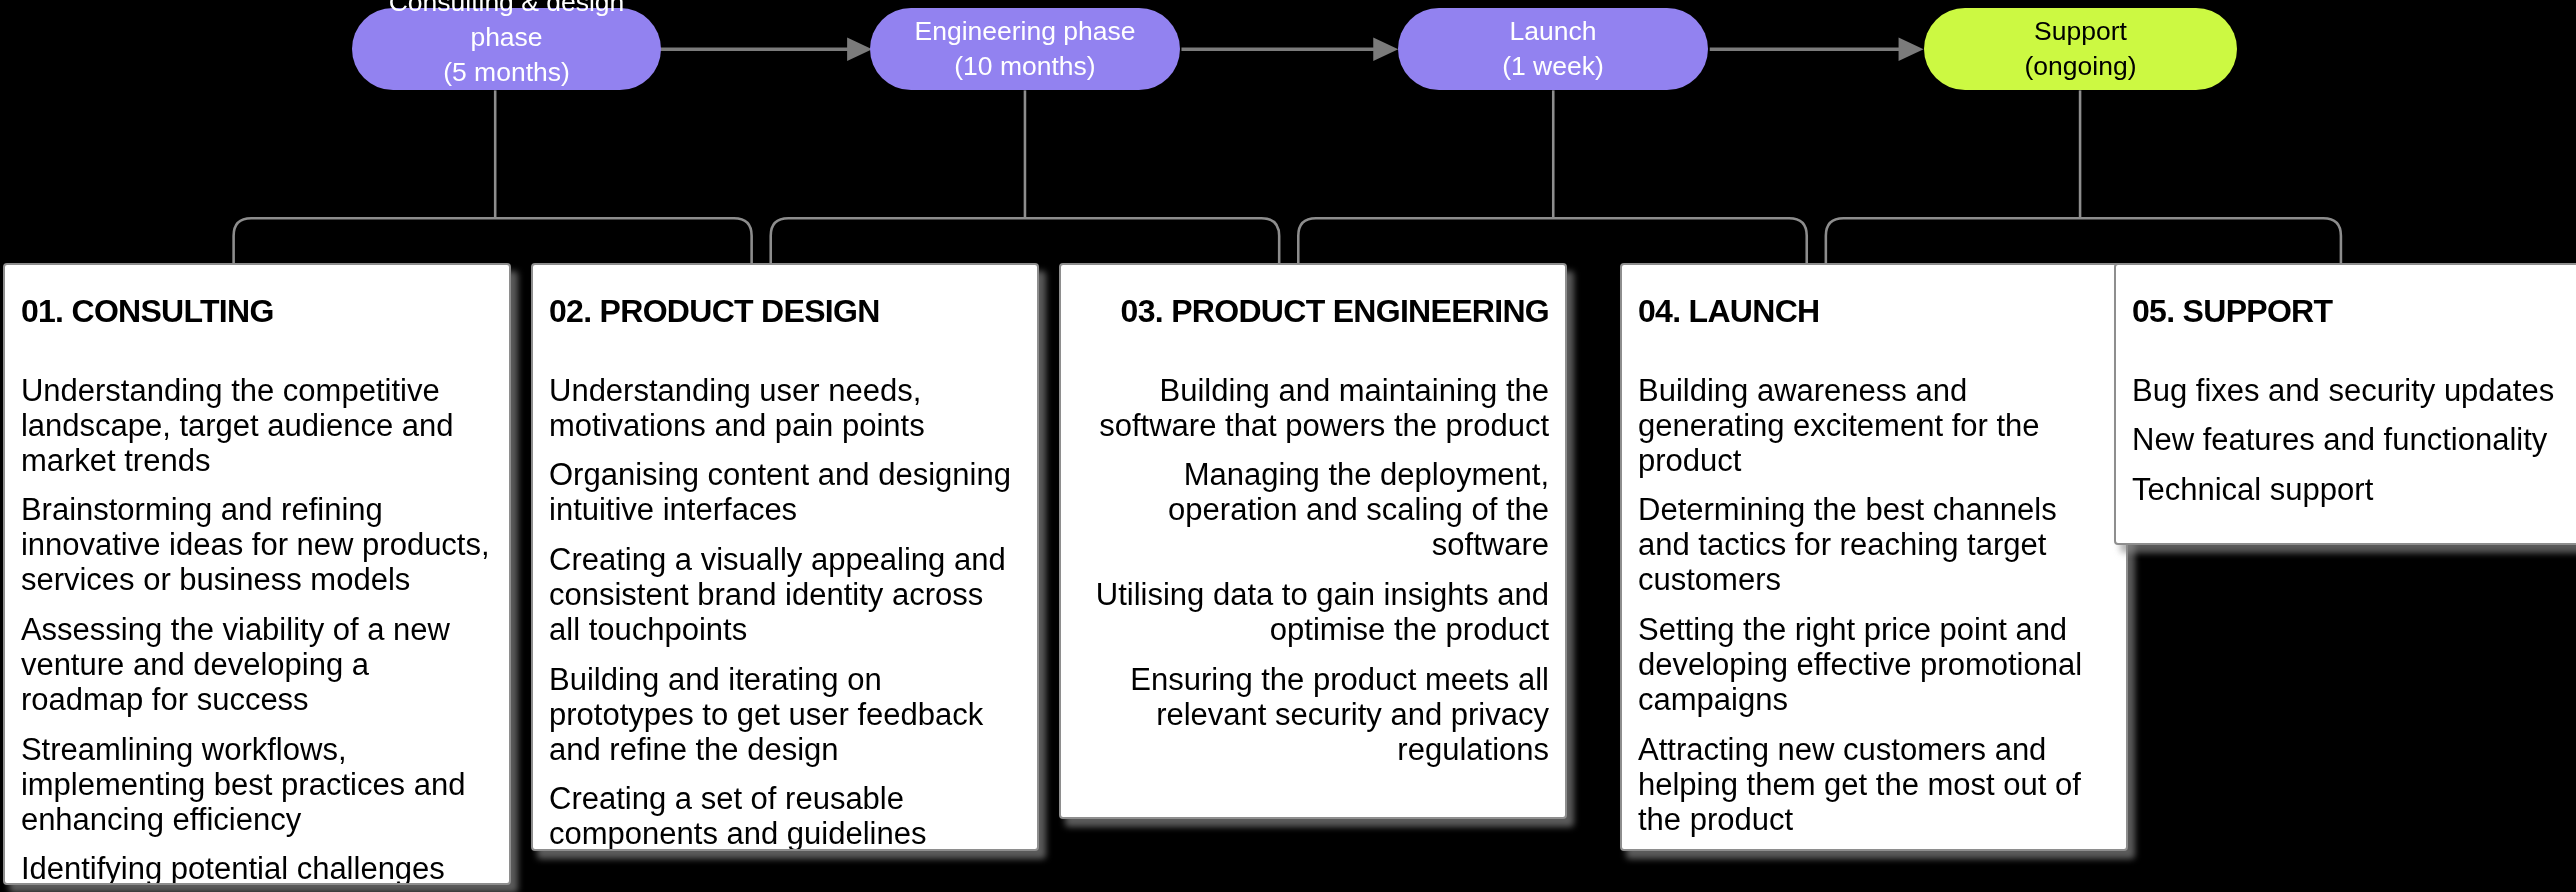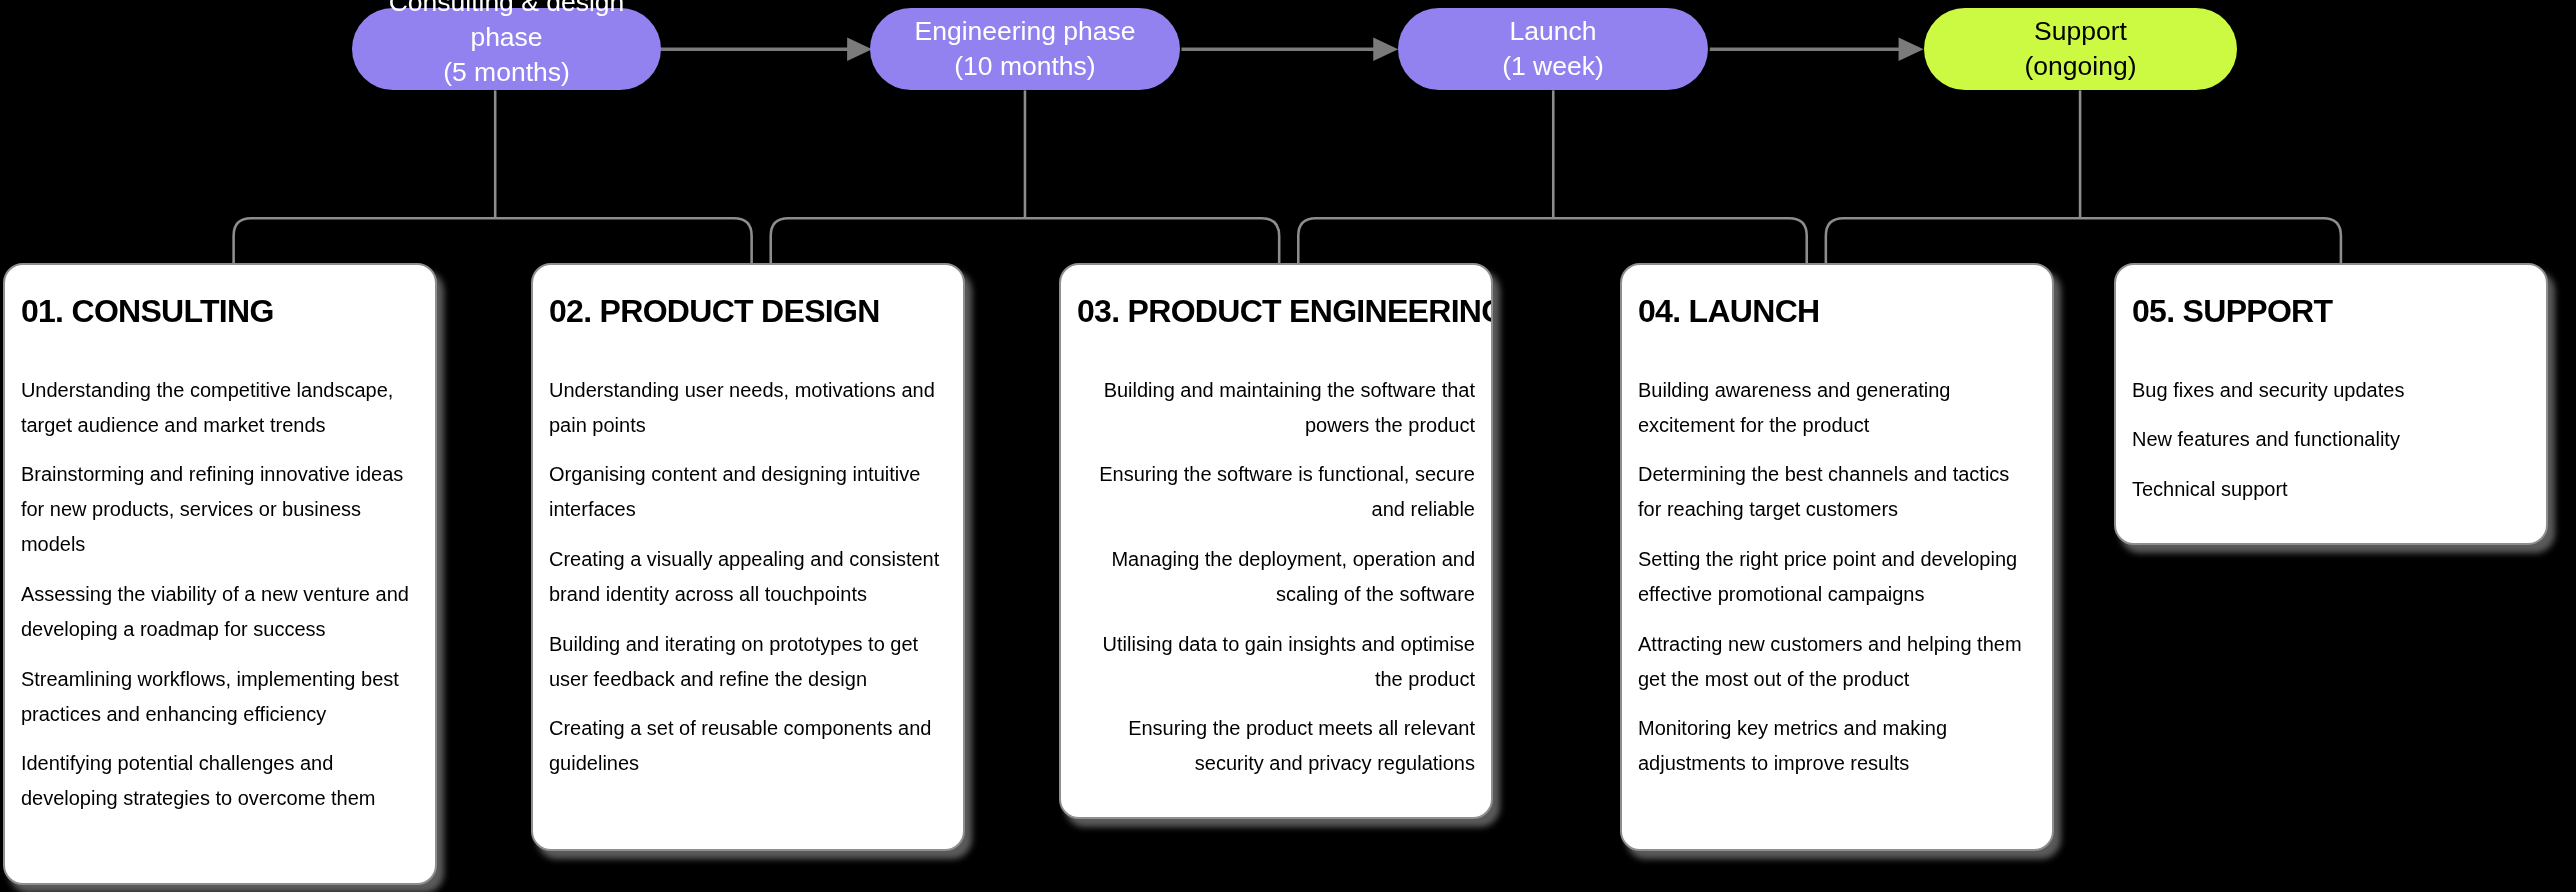--- a/index.html
+++ b/index.html
@@ -16,37 +16,37 @@
 
   .pill{
     position:absolute;top:8px;height:82px;border-radius:41px;
     display:flex;flex-direction:column;align-items:center;justify-content:center;
     text-align:center;font-size:26.5px;line-height:35px;
   }
   .pill.purple{background:var(--purple,#9282f0);color:var(--purple-text,#fff);}
   .pill.green{background:var(--green,#ccf942);color:var(--green-text,#000);}
 
   .card{
-    position:absolute;top:263px;width:434px;box-sizing:border-box;
+    position:absolute;top:263px;width:508px;box-sizing:border-box;
     background:var(--card-bg,#fff);
     border:2.2px solid var(--card-border,#8e8e8e);
-    border-radius:20px;
+    border-radius:4px;
     box-shadow:6.6px 8px 6.6px rgba(140,140,140,0.65);
     padding:26.5px 16px 14.7px 16px;
     overflow:hidden;
     color:var(--card-text,#000);
   }
   .card h2{
     margin:0 0 43px 0;
     font-size:32px;line-height:38px;font-weight:600;letter-spacing:-0.7px;
     white-space:nowrap;color:var(--card-text,#000);
   }
   .card p{
     margin:0 0 14.7px 0;
-    font-size:20px;line-height:35px;font-weight:400;
+    font-size:31px;line-height:35px;font-weight:400;
     color:var(--card-text,#000);
   }
 </style>
 </head>
 <body style="background: rgb(0, 0, 0);">
 
 <div id="canvas">
 
   <svg class="wires" width="2576" height="892" viewBox="0 0 3504 1214">
 
@@ -99,21 +99,20 @@
     <h2>02. PRODUCT DESIGN</h2>
   <p>Understanding user needs, motivations and pain points</p>
         <p>Organising content and designing intuitive interfaces</p>
         <p>Creating a visually appealing and consistent brand identity across all touchpoints</p>
         <p>Building and iterating on prototypes to get user feedback and refine the design</p>
         <p>Creating a set of reusable components and guidelines</p>
       </div>
       <div class="card" style="left: 1059px; height: 556px; text-align: right;">
     <h2>03. PRODUCT ENGINEERING</h2>
   <p>Building and maintaining the software that powers the product</p>
-        <p>Ensuring the software is functional, secure and reliable</p>
         <p>Managing the deployment, operation and scaling of the software</p>
         <p>Utilising data to gain insights and optimise the product</p>
         <p>Ensuring the product meets all relevant security and privacy regulations</p>
       </div>
       <div class="card" style="left: 1620px; height: 588px;">
     <h2>04. LAUNCH</h2>
   <p>Building awareness and generating excitement for the product</p>
         <p>Determining the best channels and tactics for reaching target customers</p>
         <p>Setting the right price point and developing effective promotional campaigns</p>
         <p>Attracting new customers and helping them get the most out of the product</p>

